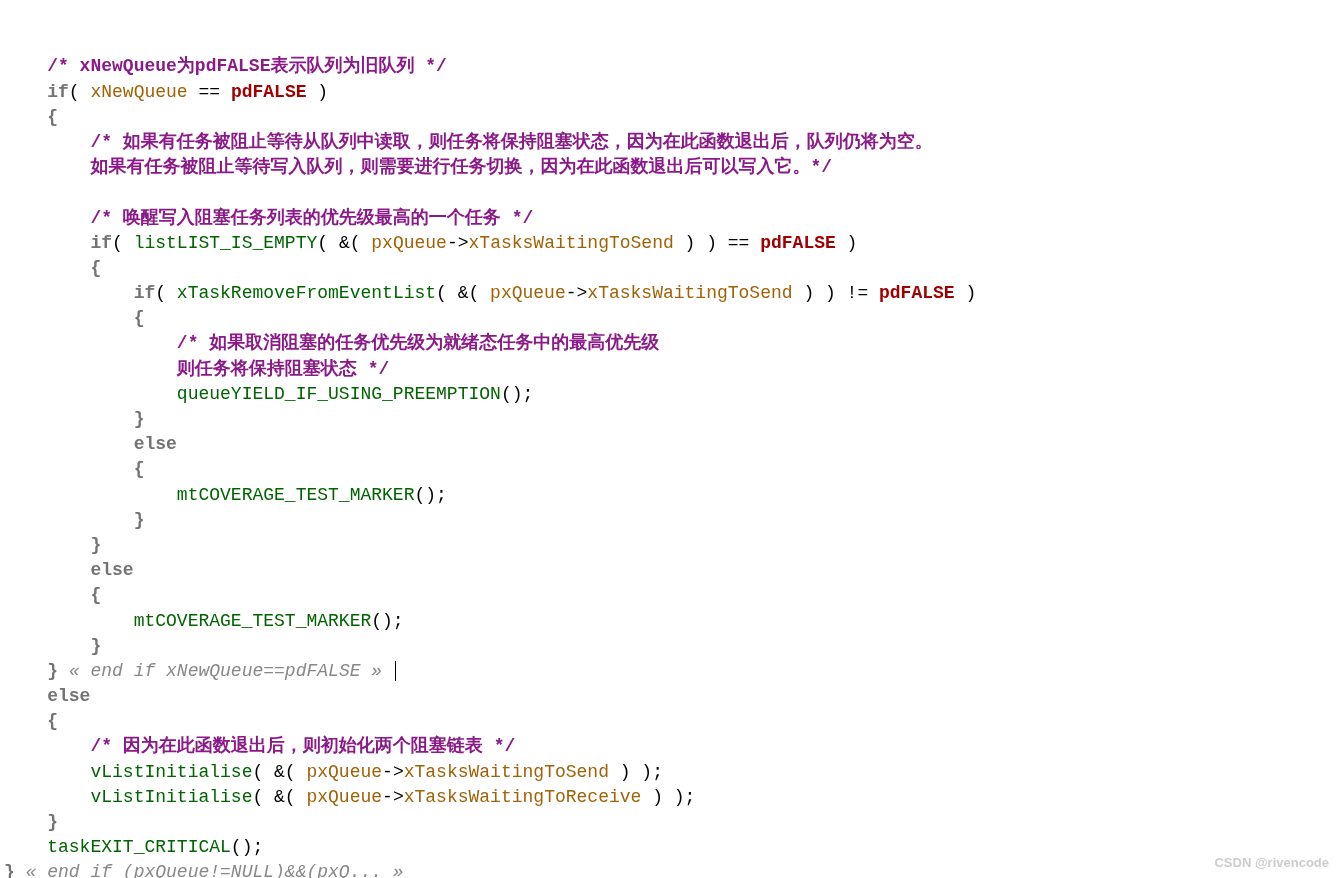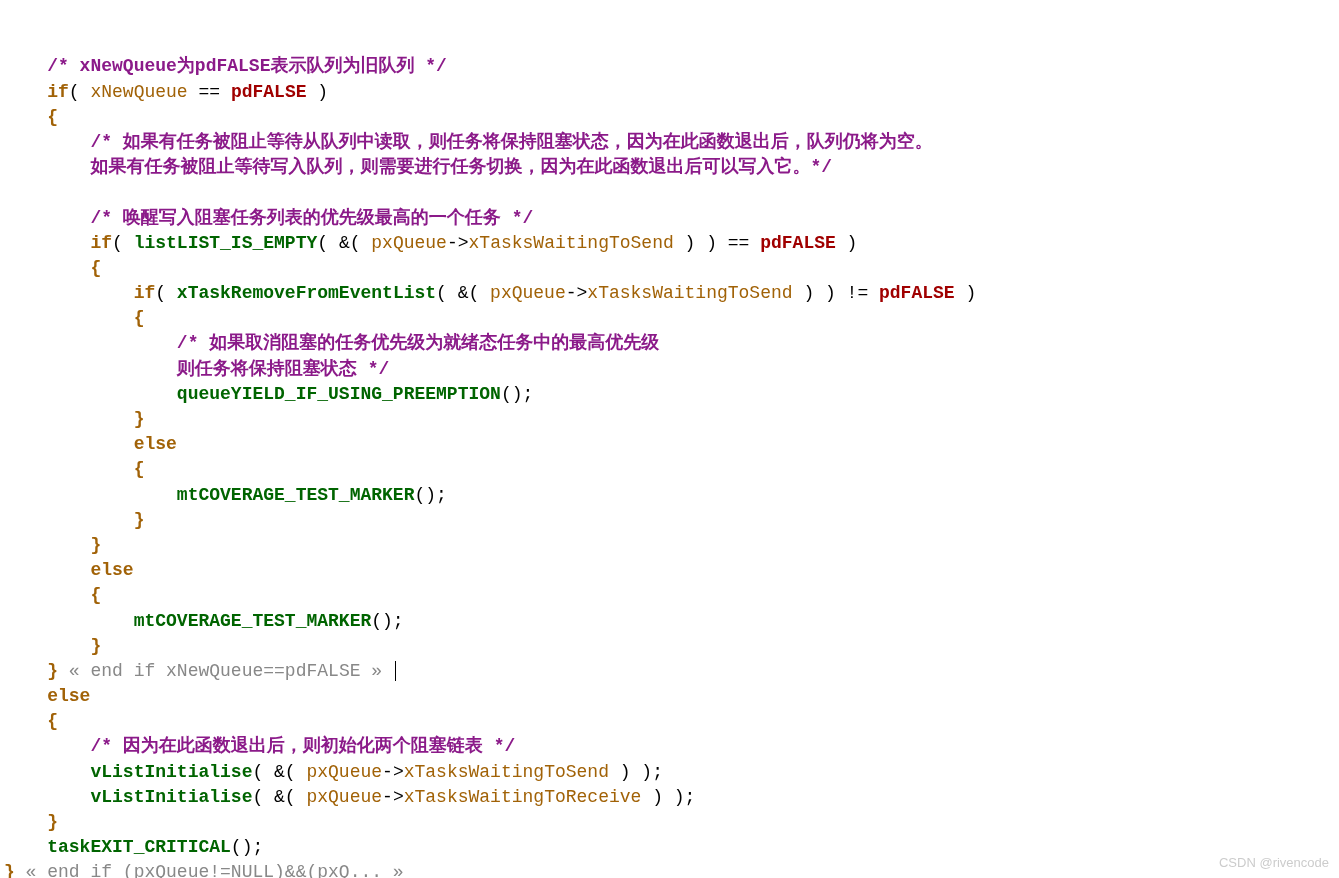--- a/index.html
+++ b/index.html
@@ -6,33 +6,34 @@
     margin: 0;
     padding: 4px;
     font-family: Consolas, "Courier New", monospace;
     font-size: 18px;
     line-height: 1.4;
     color: #000;
     background: #fff;
     white-space: pre;
   }
   .cmt { color: #8b1a89; font-weight: bold; }       
-  .cmt-grey { color: #888; }     
-  .kw { color: #a16207; font-weight: bold; } 
-  .fn { color: #006400; font-weight: bold; } 
+  .cmt-grey { color: #888; font-style: italic; }     
+  .kw { color: #737373; font-weight: bold; } 
+  .fn { color: #006400; font-weight: normal; } 
   .var { color: #a16207; }       
   .op { color: #000; }           
   .red { color: #a00000; font-weight: bold; }
   .watermark {
     position: fixed;
     bottom: 6px;
     right: 10px;
     color: #ccc;
     font-size: 13px;
     font-family: sans-serif;
+    font-weight: bold;
   }
   .cursor { display:inline-block; width:1px; height:1.1em; background:#000; vertical-align:text-bottom; margin-left:2px;}
 </style>
 </head>
 <body>
 
 <div>    <span class="cmt">/* xNewQueue</span><span class="cmt">为</span><span class="cmt">pdFALSE</span><span class="cmt">表示队列为旧队列 */</span>
     <span class="kw">if</span><span class="op">( </span><span class="var">xNewQueue</span><span class="op"> == </span><span class="red">pdFALSE</span><span class="op"> )</span>
     <span class="kw">{</span>
         <span class="cmt">/* 如果有任务被阻止等待从队列中读取，则任务将保持阻塞状态，因为在此函数退出后，队列仍将为空。</span>

